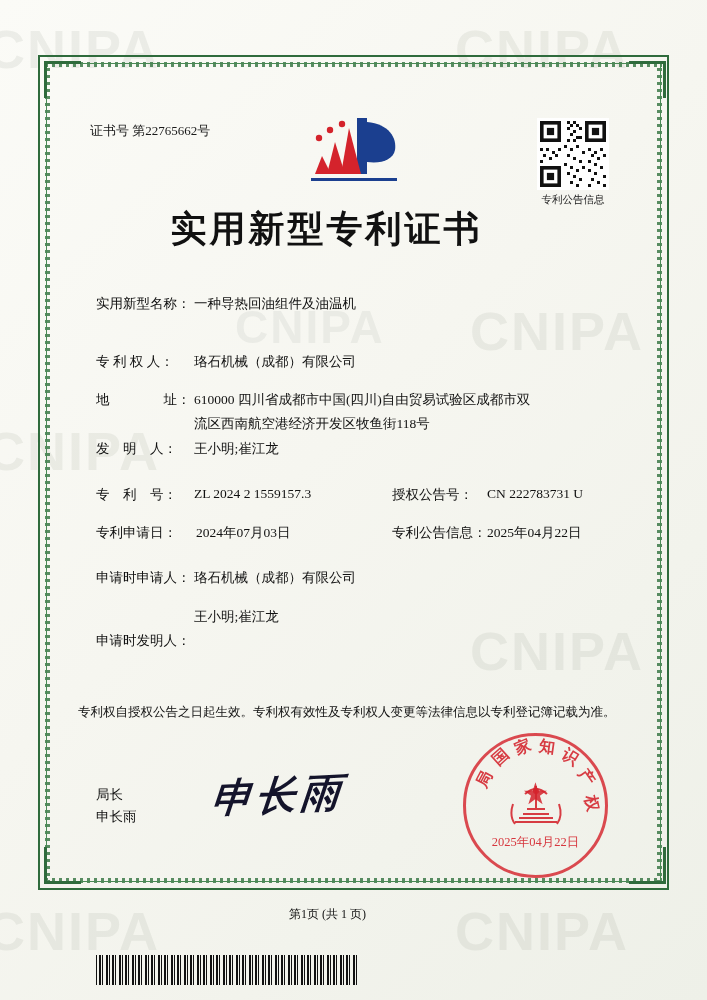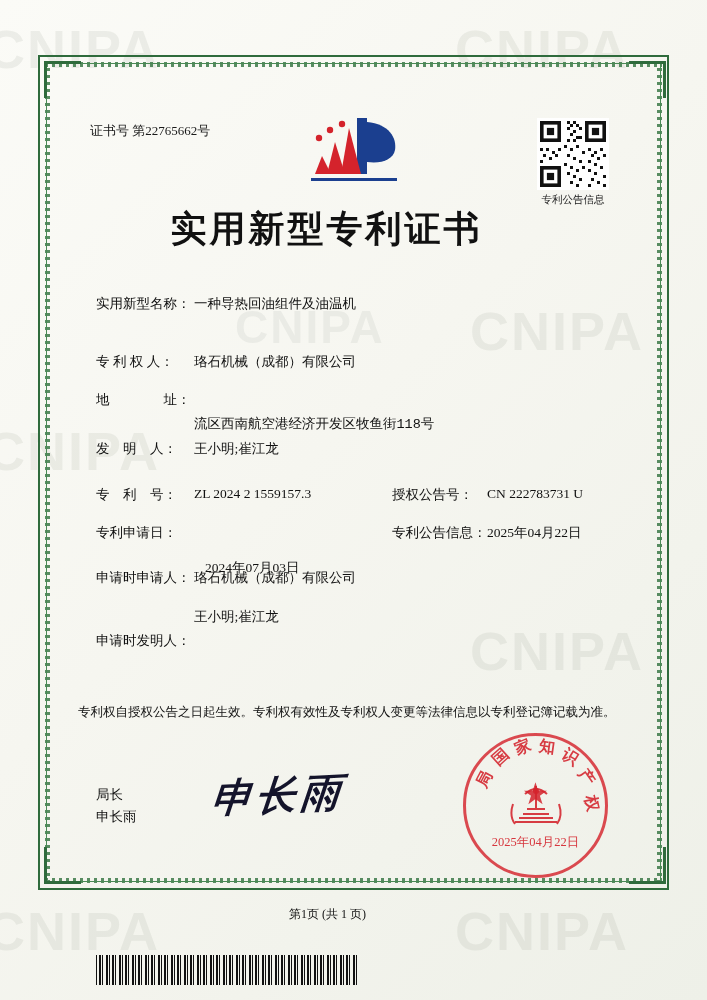--- a/index.html
+++ b/index.html
@@ -343,32 +343,33 @@
 
   <div class="title">实用新型专利证书</div>
 
   <div class="field lbl" style="left:96px; top:295px;">实用新型名称：</div>
   <div class="field val" style="left:194px; top:295px;">一种导热回油组件及油温机</div>
 
   <div class="field lbl" style="left:96px; top:353px;">专 利 权 人：</div>
   <div class="field val" style="left:194px; top:353px;">珞石机械（成都）有限公司</div>
 
   <div class="field lbl" style="left:96px; top:391px;">地　　　　址：</div>
-  <div class="field val" style="left:194px; top:415px;font-family:Liberation Mono, monospace;">流区西南航空港经济开发区牧鱼街118号</div>
+  <div class="field val" style="left:194px; top:391px;">610000 四川省成都市中国(四川)自由贸易试验区成都市双</div>
+  <div class="field val" style="left:194px; top:415px;">流区西南航空港经济开发区牧鱼街118号</div>
 
   <div class="field lbl" style="left:96px; top:440px;">发　明　人：</div>
   <div class="field val" style="left:194px; top:440px;">王小明;崔江龙</div>
 
   <div class="field lbl" style="left:96px; top:486px;">专　利　号：</div>
   <div class="field val" style="left:194px; top:486px;">ZL 2024 2 1559157.3</div>
   <div class="field lbl" style="left:392px; top:486px;">授权公告号：</div>
   <div class="field val" style="left:487px; top:486px;">CN 222783731 U</div>
 
   <div class="field lbl" style="left:96px; top:524px;">专利申请日：</div>
-  <div class="field val" style="left:205px; top:524px;margin-top:35px;">2024年07月03日</div>
+  <div class="field val" style="left:196px; top:524px;">2024年07月03日</div>
   <div class="field lbl" style="left:392px; top:524px;">专利公告信息：</div>
   <div class="field val" style="left:487px; top:524px;">2025年04月22日</div>
 
   <div class="field lbl" style="left:96px; top:569px;">申请时申请人：</div>
   <div class="field val" style="left:194px; top:569px;">珞石机械（成都）有限公司</div>
 
   <div class="field lbl" style="left:96px; top:608px;margin-top:24px;">申请时发明人：</div>
   <div class="field val" style="left:194px; top:608px;">王小明;崔江龙</div>
 
   <div class="note l2">专利权自授权公告之日起生效。专利权有效性及专利权人变更等法律信息以专利登记簿记载为准。</div>

